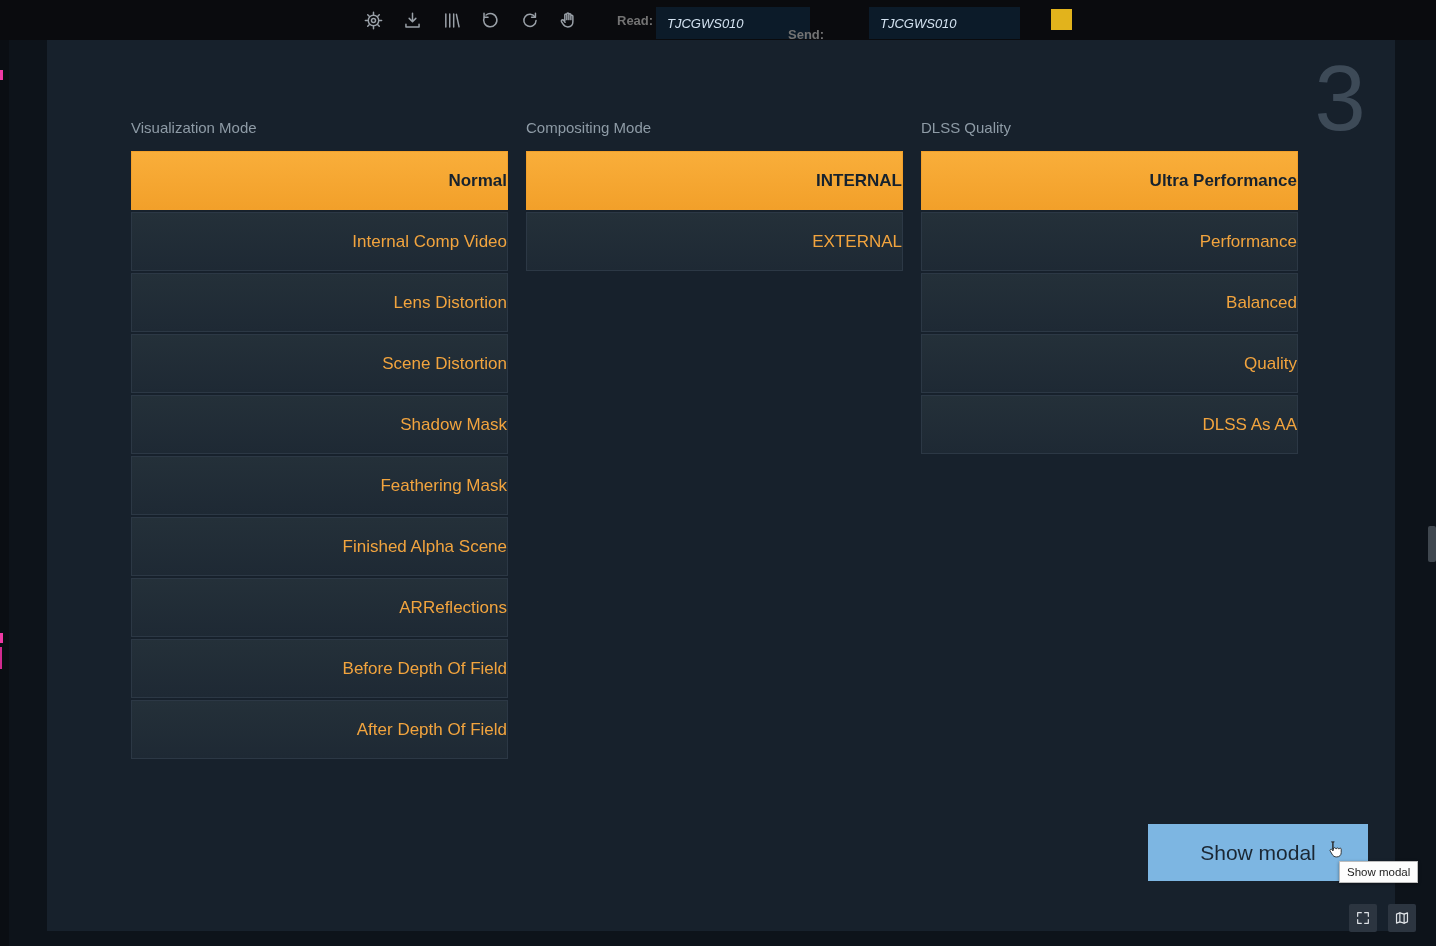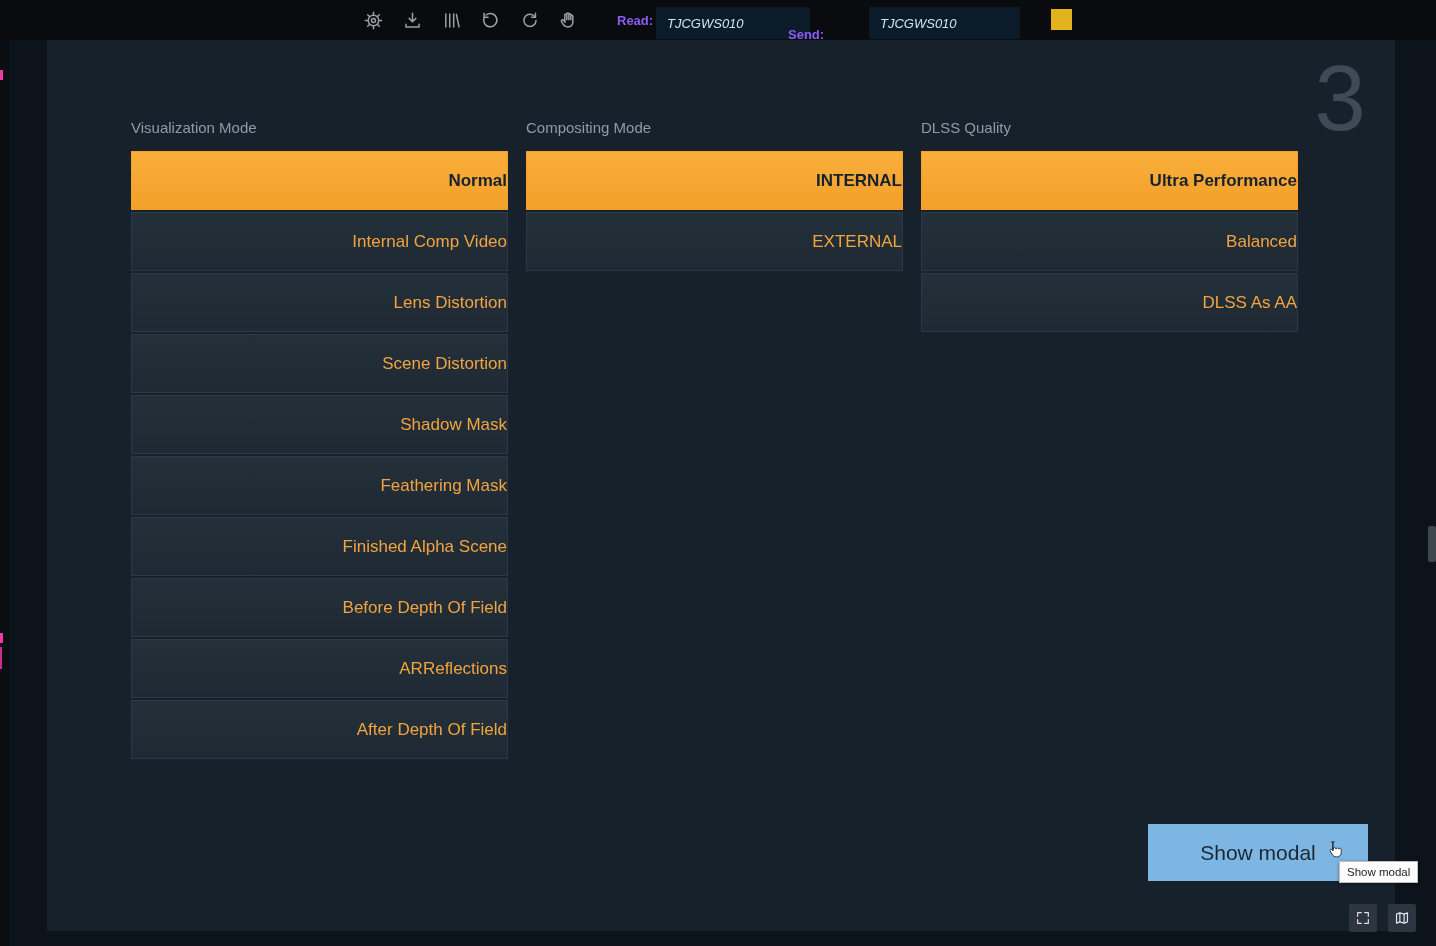--- a/index.html
+++ b/index.html
@@ -12,21 +12,21 @@
   .topbar {
     position:absolute; left:0; top:0; width:1436px; height:40px;
     background:#0a0b0e;
   }
   .topbar-icons {
     position:absolute; left:363px; top:0; height:40px;
     display:flex; align-items:center; gap:18px;
   }
   .tb-icon { width:21px; height:21px; display:flex; align-items:center; justify-content:center; cursor:pointer; }
   .tb-icon svg { width:21px; height:21px; stroke:#9aa1a8; fill:none; stroke-width:1.7; stroke-linecap:round; stroke-linejoin:round; }
-  .tb-label { position:absolute; top:13px; color:#8b5cf6; font-size:13px; font-weight:700; }
+  .tb-label { position:absolute; top:13px; color:#737373; font-size:13px; font-weight:700; }
   .lbl-read { left:617px; }
   .lbl-send { left:788px;margin-top:14px; }
   .tb-input {
     position:absolute; top:7px; height:26px; background:#0c1b29; border:none; outline:none;
     color:#d3e2f0; font-style:italic; font-size:13px; padding:16px 11px;
     font-family:"Liberation Sans", sans-serif;
   }
   .inp-read { left:656px; width:154px; }
   .inp-send { left:869px; width:151px; }
   .status-square { position:absolute; left:1051px; top:9px; width:21px; height:21px; background:#e2b31c; }
@@ -141,33 +141,35 @@
   <div class="groups">
       <div class="group-col">
         <div class="group-label">Visualization Mode</div>
         <button class="opt-btn selected">Normal</button>
         <button class="opt-btn">Internal Comp Video</button>
         <button class="opt-btn">Lens Distortion</button>
         <button class="opt-btn">Scene Distortion</button>
         <button class="opt-btn">Shadow Mask</button>
         <button class="opt-btn">Feathering Mask</button>
         <button class="opt-btn">Finished Alpha Scene</button>
+        <button class="opt-btn">ARReflections</button>
         <button class="opt-btn">Before Depth Of Field</button>
-        <button class="opt-btn">ARReflections</button>
         <button class="opt-btn">After Depth Of Field</button>
       </div>
       <div class="group-col">
         <div class="group-label">Compositing Mode</div>
         <button class="opt-btn selected">INTERNAL</button>
         <button class="opt-btn">EXTERNAL</button>
       </div>
       <div class="group-col">
         <div class="group-label">DLSS Quality</div>
         <button class="opt-btn selected">Ultra Performance</button>
+        <button class="opt-btn">Performance</button>
         <button class="opt-btn">Balanced</button>
+        <button class="opt-btn">Quality</button>
         <button class="opt-btn">DLSS As AA</button>
       </div>
     </div>
 
   <button class="show-modal-btn">Show modal</button>
   <div class="tooltip">Show modal</div>
   <svg class="cursor" viewBox="0 0 18 20">
     <path d="M6.9 1.4c.75 0 1.3.55 1.3 1.3v6.5l.75.12V8.7c0-.65.54-1.2 1.2-1.2.6 0 1.1.46 1.18 1.06l.72.12c.08-.54.55-.95 1.1-.95.6 0 1.1.44 1.15 1.03l.7.1c.1-.48.53-.85 1.05-.85.65 0 1.1.5 1.1 1.15v3.6c0 2.8-1.9 4.6-4.8 4.6-2.5 0-3.7-.95-4.9-3l-1.9-3.2c-.4-.68-.22-1.42.42-1.76.6-.3 1.3-.1 1.72.5l.83 1.15V2.7c0-.75.55-1.3 1.3-1.3z" fill="#ffffff" stroke="#1c1c1c" stroke-width="0.9"></path>
   </svg>
 

